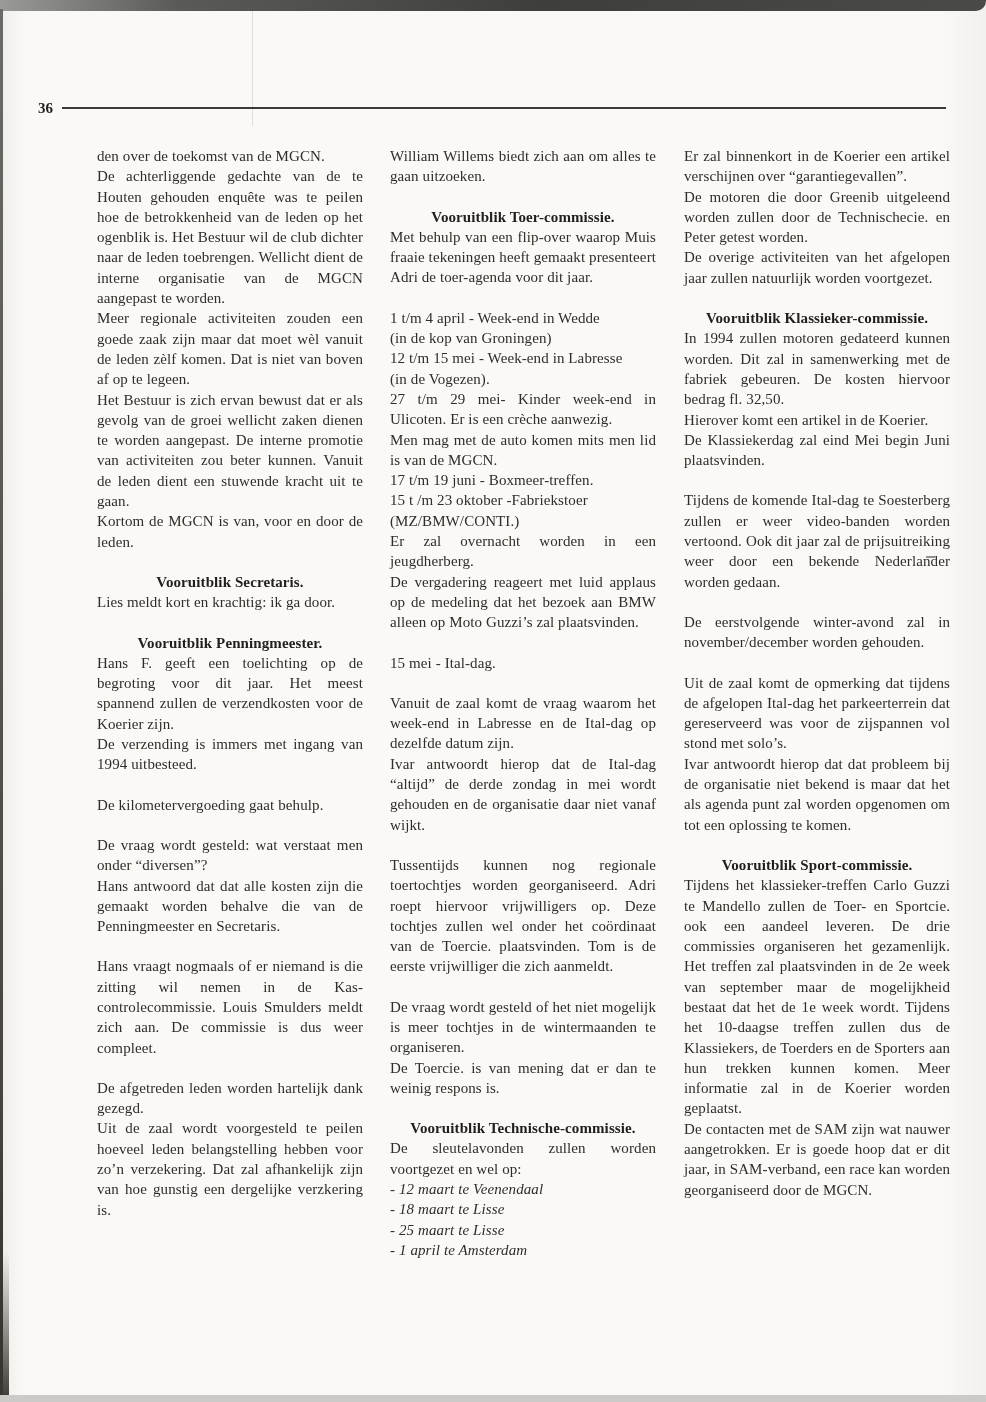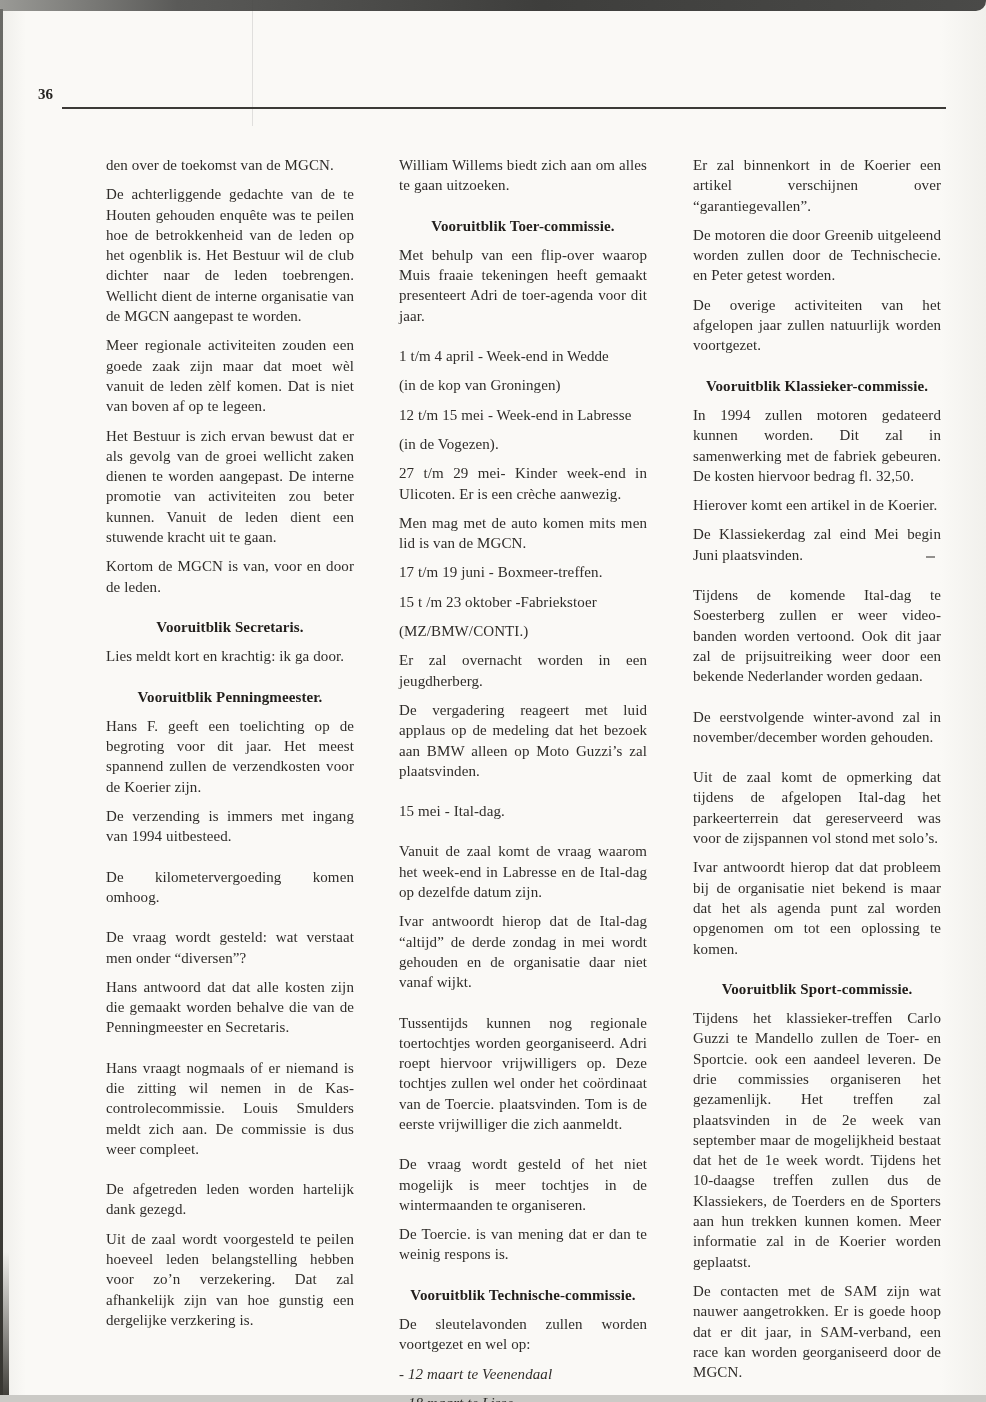--- a/index.html
+++ b/index.html
@@ -33,38 +33,38 @@
   .scan-crease {
     position: absolute; left: 252px; top: 0; width: 1px; height: 126px;
     background: rgba(70,70,70,0.14);
   }
   .stray-mark {
     position: absolute; left: 926px; top: 556px; width: 9px; height: 2px;
     background: rgba(60,58,54,0.55);
   }
   
   .page-number {
-    position: absolute; left: 38px; top: 86px;
+    position: absolute; left: 38px; top: 100px;
     font-size: 15px; font-weight: bold; color: #262421;
   }
   .header-rule {
     position: absolute; left: 62px; top: 107px; width: 884px; height: 2px;
     background: #3c3a37;
   }
   
   .col {
     position: absolute; top: 146px; width: 266px;
     font-size: 15px; line-height: 20.3px;
     text-align: justify;
     letter-spacing: 0.1px;
   }
   .col-1 { left: 97px; }
   .col-2 { left: 390px; font-family: Liberation Serif, serif; }
   .col-3 { left: 684px; }
-  .block { margin: 9px; }
+  .block { margin: 0; }
   .block.gap { margin-top: 20px; }
   .block.h { font-weight: bold; color: #211e1b; text-align: center; }
   .block.li { font-style: italic; text-align: left; }
 </style>
 </head>
 <body>
 
 <div class="page">
   <div class="scan-top"></div>
   <div class="scan-crease"></div>
@@ -80,21 +80,21 @@
       <div class="block p">den over de toekomst van de MGCN.</div>
       <div class="block p">De achterliggende gedachte van de te Houten gehouden enquête was te peilen hoe de betrokkenheid van de leden op het ogenblik is. Het Bestuur wil de club dichter naar de leden toebrengen. Wellicht dient de interne organisatie van de MGCN aangepast te worden.</div>
       <div class="block p">Meer regionale activiteiten zouden een goede zaak zijn maar dat moet wèl vanuit de leden zèlf komen. Dat is niet van boven af op te legeen.</div>
       <div class="block p">Het Bestuur is zich ervan bewust dat er als gevolg van de groei wellicht zaken dienen te worden aangepast. De interne promotie van activiteiten zou beter kunnen. Vanuit de leden dient een stuwende kracht uit te gaan.</div>
       <div class="block p">Kortom de MGCN is van, voor en door de leden.</div>
       <div class="block h gap">Vooruitblik Secretaris.</div>
       <div class="block p">Lies meldt kort en krachtig: ik ga door.</div>
       <div class="block h gap">Vooruitblik Penningmeester.</div>
       <div class="block p">Hans F. geeft een toelichting op de begroting voor dit jaar. Het meest spannend zullen de verzendkosten voor de Koerier zijn.</div>
       <div class="block p">De verzending is immers met ingang van 1994 uitbesteed.</div>
-      <div class="block p gap">De kilometervergoeding komen omhoog.</div>
+      <div class="block p gap">De kilometervergoeding gaat behulp.</div>
       <div class="block p gap">De vraag wordt gesteld: wat verstaat men onder “diversen”?</div>
       <div class="block p">Hans antwoord dat dat alle kosten zijn die gemaakt worden behalve die van de Penningmeester en Secretaris.</div>
       <div class="block p gap">Hans vraagt nogmaals of er niemand is die zitting wil nemen in de Kas-controlecommissie. Louis Smulders meldt zich aan. De commissie is dus weer compleet.</div>
       <div class="block p gap">De afgetreden leden worden hartelijk dank gezegd.</div>
       <div class="block p">Uit de zaal wordt voorgesteld te peilen hoeveel leden belangstelling hebben voor zo’n verzekering. Dat zal afhankelijk zijn van hoe gunstig een dergelijke verzkering is.</div>
     </div>
   <div class="col col-2">
       <div class="block p">William Willems biedt zich aan om alles te gaan uitzoeken.</div>
       <div class="block h gap">Vooruitblik Toer-commissie.</div>
       <div class="block p">Met behulp van een flip-over waarop Muis fraaie tekeningen heeft gemaakt presenteert Adri de toer-agenda voor dit jaar.</div>

